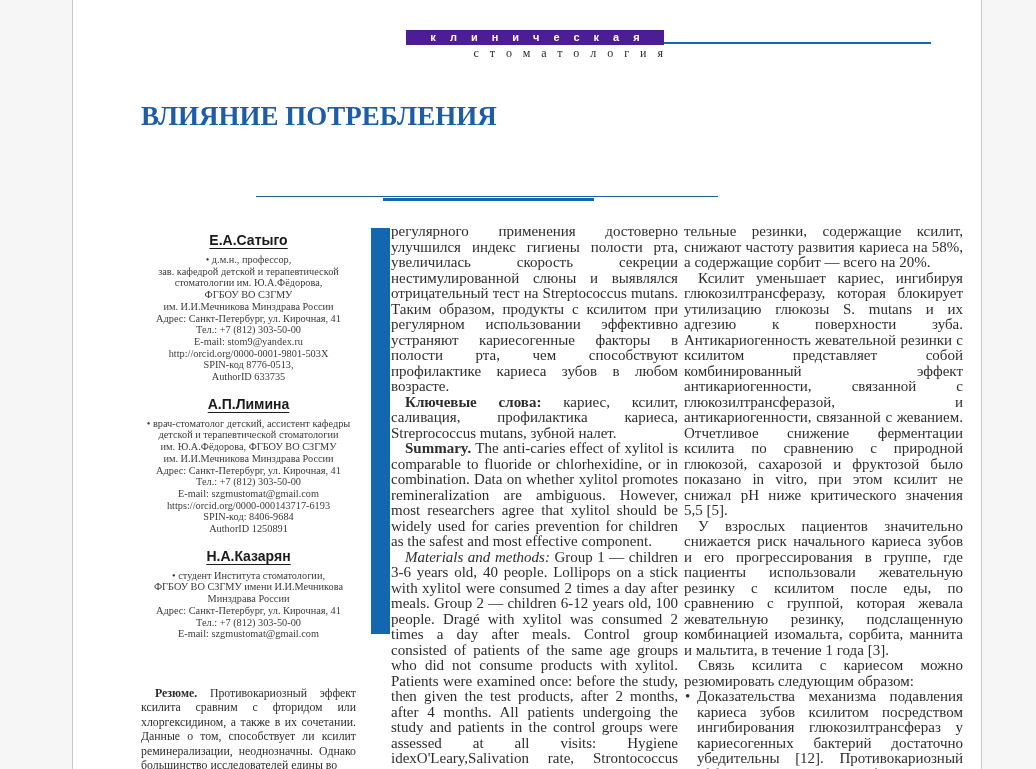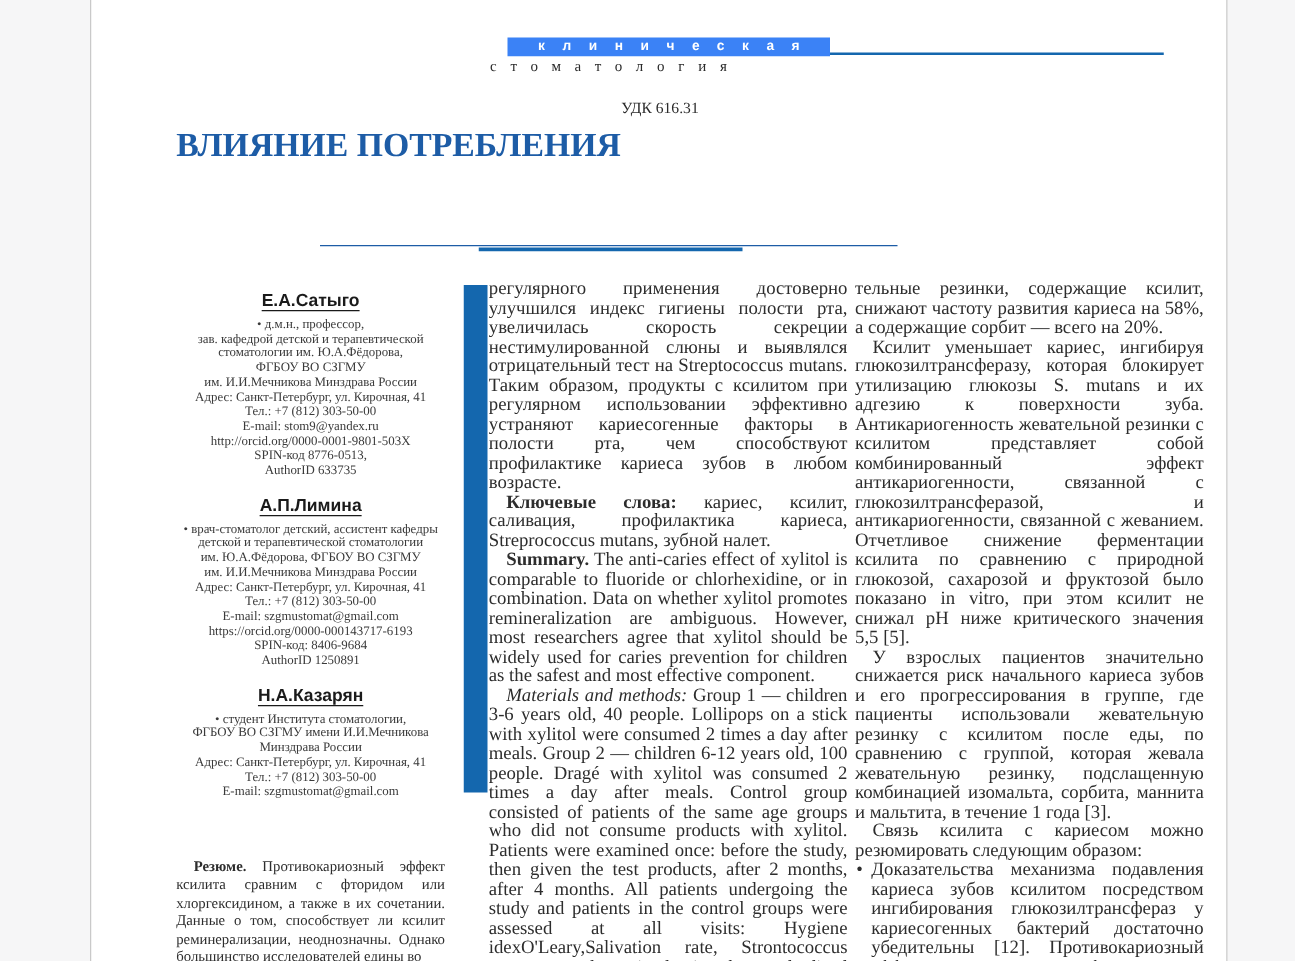--- a/index.html
+++ b/index.html
@@ -10,30 +10,30 @@
   }
   .page{
     position:absolute;left:72px;top:0;width:910px;height:769px;
     background:#ffffff;
     border-left:1px solid #c9c9c9;border-right:1px solid #c9c9c9;
     box-sizing:border-box;overflow:hidden;
   }
   
   .series-bar{
     position:absolute;left:333px;top:30px;width:258px;height:15px;
-    background:#3b82f6;color:#ffffff;
+    background:#4c1d95;color:#ffffff;
     font-family:"Liberation Sans", sans-serif;font-weight:bold;font-size:11px;
     letter-spacing:14px;text-indent:14px;text-align:center;line-height:15px;
   }
   .series-rule{
     position:absolute;left:591px;top:42px;width:267px;height:2px;background:#1467ae;
   }
   .journal-subtitle{
-    position:absolute;left:308px;top:46px;width:278px;
-    color:#2b2b2b;font-size:12px;letter-spacing:11px;text-indent:11px;text-align:left;
+    position:absolute;left:323px;top:46px;width:278px;
+    color:#2b2b2b;font-size:12px;letter-spacing:11px;text-indent:11px;text-align:right;
   }
   .udc{
     position:absolute;left:0;top:79px;width:910px;text-align:center;
     color:#2b2b2b;font-size:12.5px;
   }
   
   .title-wrap{position:absolute;left:68px;top:100px;width:700px;text-align:left;}
   .title-main{
     font-size:27px;font-weight:bold;color:#1d5ca6;white-space:nowrap;line-height:32px;
   }
@@ -78,21 +78,20 @@
 <body>
 
 <div class="page">
 
   <div class="series-bar">
     <span>клиническая</span>
   </div>
   <div class="series-rule"></div>
   <div class="journal-subtitle">стоматология</div>
 
-  <div class="udc">УДК 616.31</div>
 
   <div class="title-wrap">
     <div class="title-main">ВЛИЯНИЕ ПОТРЕБЛЕНИЯ</div>
   </div>
   <div class="rule-thin"></div>
   <div class="rule-thick"></div>
 
   <div class="authors">
       <div class="author-block">
         <div class="author-name">Е.А.Сатыго</div>

